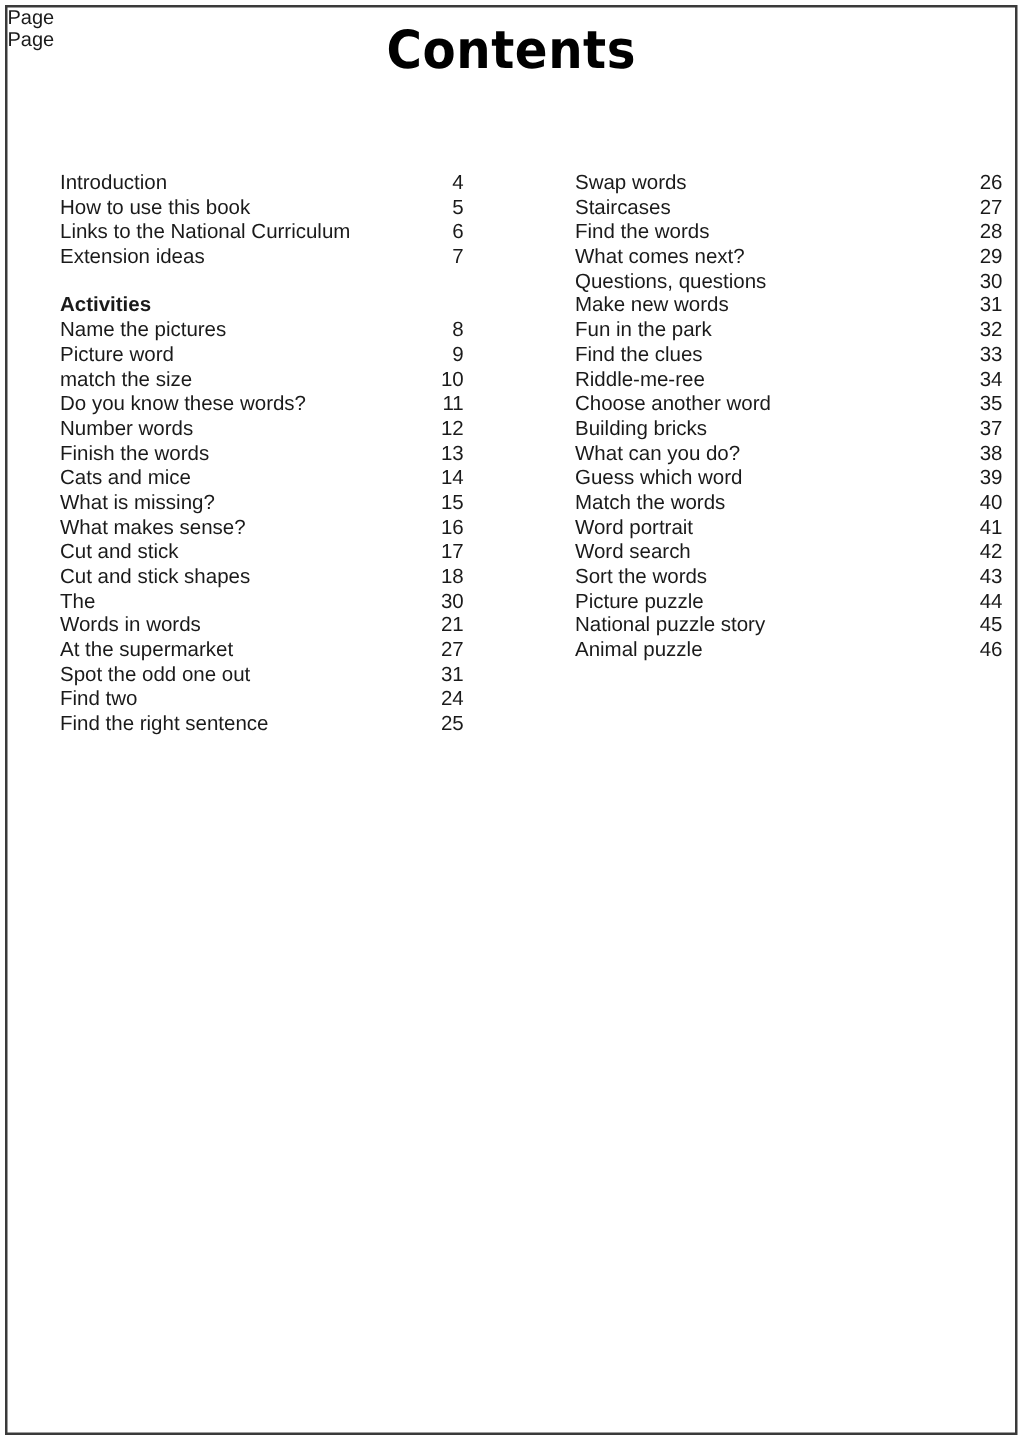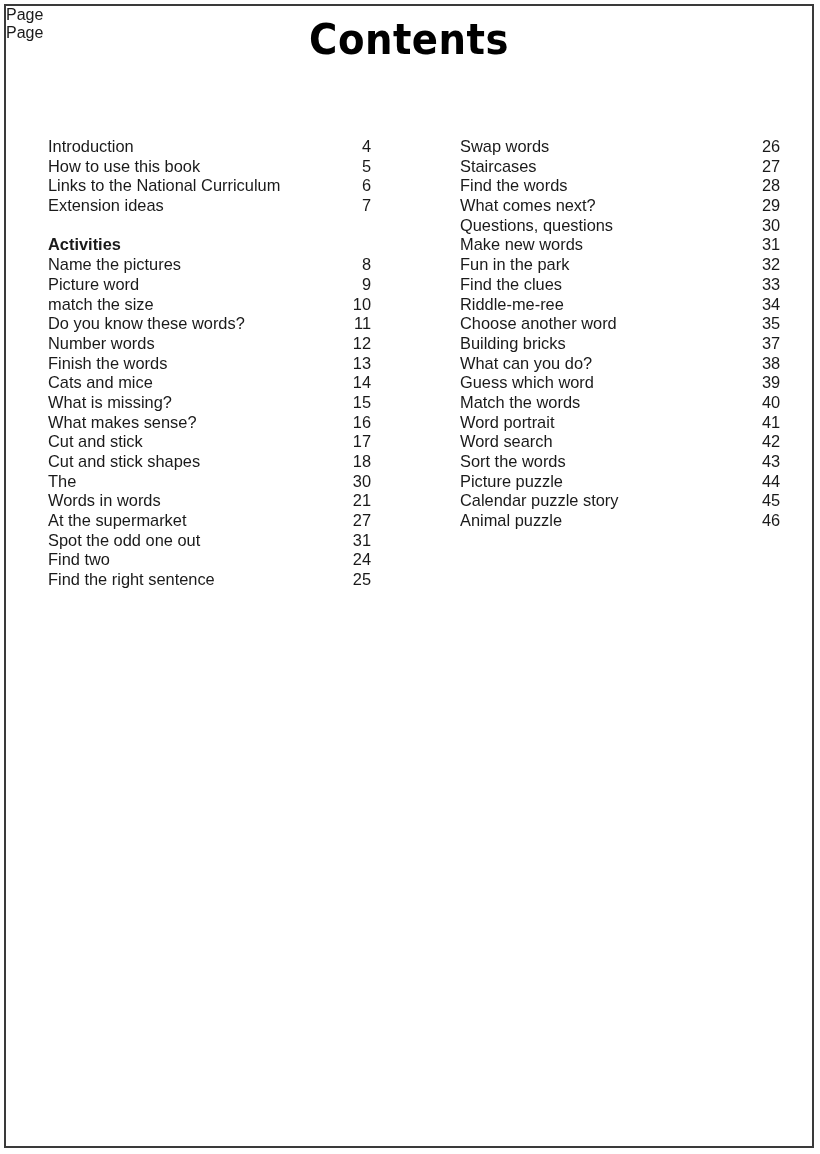--- a/index.html
+++ b/index.html
@@ -82,21 +82,21 @@
     top: 0;
   }
   #toc-column-left .toc-page {
     left: 300px;
     width: 43px;
     text-align: right;
   }
   #toc-column-right .toc-page {
     left: 322px;
     width: 40px;
-    text-align: left;
+    text-align: right;
   }
 </style>
 </head>
 <body>
 
 <div id="page">
 
   <div id="page-title">Contents</div>
 
   <div id="page-header-left">Page</div>
@@ -264,21 +264,21 @@
         </div>
         <div class="toc-row">
           <span class="toc-label">Sort the words</span>
           <span class="toc-page">43</span>
         </div>
         <div class="toc-row">
           <span class="toc-label">Picture puzzle</span>
           <span class="toc-page">44</span>
         </div>
         <div class="toc-row">
-          <span class="toc-label">Calendar puzzle story</span>
+          <span class="toc-label">National puzzle story</span>
           <span class="toc-page">45</span>
         </div>
         <div class="toc-row">
           <span class="toc-label">Animal puzzle</span>
           <span class="toc-page">46</span>
         </div>
       </div>
   </div>
 
 </div>

